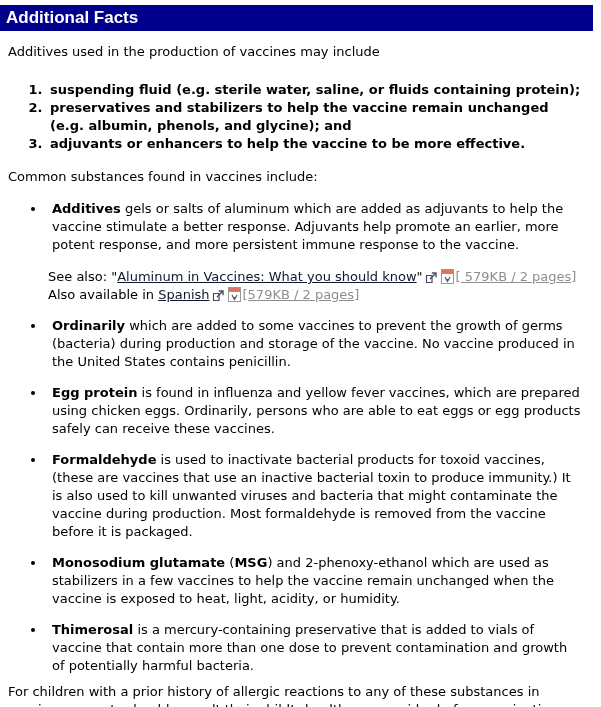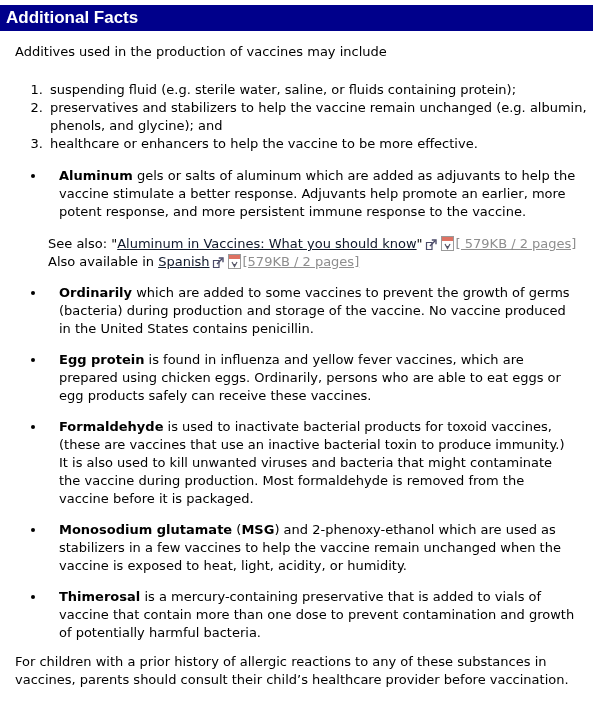--- a/index.html
+++ b/index.html
@@ -11,23 +11,23 @@
   }
   .page { padding-top: 5px; height: 536px; display: flex; flex-direction: column; }
   .header-bar {
     background: #00008B; color: #ffffff;
     font-family: "Liberation Sans", sans-serif;
     font-weight: bold; font-size: 17px;
     height: 26px; line-height: 26px;
     padding-left: 6px; margin-right: 8px;
   }
   .content { padding: 0 14px 0 4px; }
-  p { margin: 11px; line-height: 18px; }
+  p { margin: 4px; line-height: 18px; }
   .intro { margin-top: 12px; }
-  ol.additives { margin: 20px 0 0 0; padding-left: 43px; line-height: 18px; }
+  ol.additives { margin: 20px 0 0 0; padding-left: 43px; line-height: 18px; font-weight: bold; }
   ol.additives li { padding-left: 3px; }
   .common { margin-top: 15px; }
   ul.main { margin: 14px 0 0 0; padding-left: 42px; line-height: 18px; }
   ul.main > li { margin-bottom: 13px; padding-left: 2px; }
   ul.main > li:last-child { margin-bottom: 8px; }
   .see-also { margin-top: 14px; line-height: 18px; }
   a.link { color: #0f172a; text-decoration: underline; cursor: pointer; }
   .size { color: #8E8E8E; text-decoration: underline; }
   .icon { vertical-align: text-bottom; margin: 0 2px; }
   .footer { margin-top: 5px; }
@@ -39,28 +39,29 @@
 
   <div class="header-bar">Additional Facts</div>
 
   <div class="content">
 
     <p class="intro">Additives used in the production of vaccines may include</p>
 
     <ol class="additives">
       <li>suspending fluid (e.g. sterile water, saline, or fluids containing protein);</li>
       <li>preservatives and stabilizers to help the vaccine remain unchanged (e.g. albumin, phenols, and glycine); and</li>
-      <li>healthcare or enhancers to help the vaccine to be more effective.</li>
+      <li>adjuvants or enhancers to help the vaccine to be more effective.</li>
     </ol>
 
+    <p class="common">Common substances found in vaccines include:</p>
 
     <ul class="main">
 
       <li>
-        <p><b>Aluminum</b><span> gels or salts of aluminum which are added as adjuvants to help the vaccine stimulate a better response. Adjuvants help promote an earlier, more potent response, and more persistent immune response to the vaccine.</span></p>
+        <p><b>Additives</b><span> gels or salts of aluminum which are added as adjuvants to help the vaccine stimulate a better response. Adjuvants help promote an earlier, more potent response, and more persistent immune response to the vaccine.</span></p>
         <div class="see-also">
           <div><span>See also: "</span><a class="link">Aluminum in Vaccines: What you should know</a><span>"</span><svg class="icon" width="12" height="12" viewBox="0 0 12 12">
                 <path d="M1.5 3.5 h5.5 v7 h-5.5 z" fill="none" stroke="#4A4A68" stroke-width="1.2"></path>
                 <path d="M5 7 L10.2 1.8" stroke="#4A4A68" stroke-width="1.4" fill="none"></path>
                 <path d="M6.8 1 h4.2 v4.2" fill="none" stroke="#4A4A68" stroke-width="1.4"></path>
               </svg><svg class="icon" width="13" height="15" viewBox="0 0 13 15">
                 <rect x="0.5" y="0.5" width="12" height="14" fill="#ffffff" stroke="#999999"></rect>
                 <rect x="1" y="1" width="11" height="4" fill="#DE7263"></rect>
                 <path d="M4 8 L6.5 12.5 L9 8" fill="none" stroke="#555566" stroke-width="1.2"></path>
                 <path d="M5 10.5 h3" stroke="#555566" stroke-width="1"></path>

